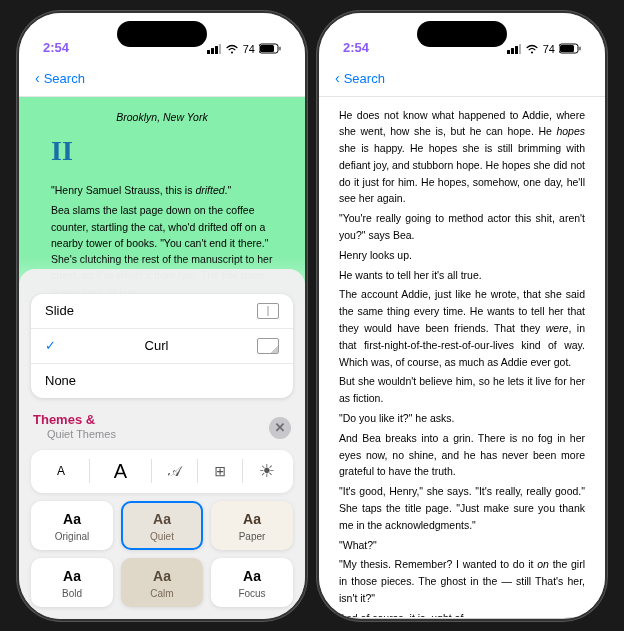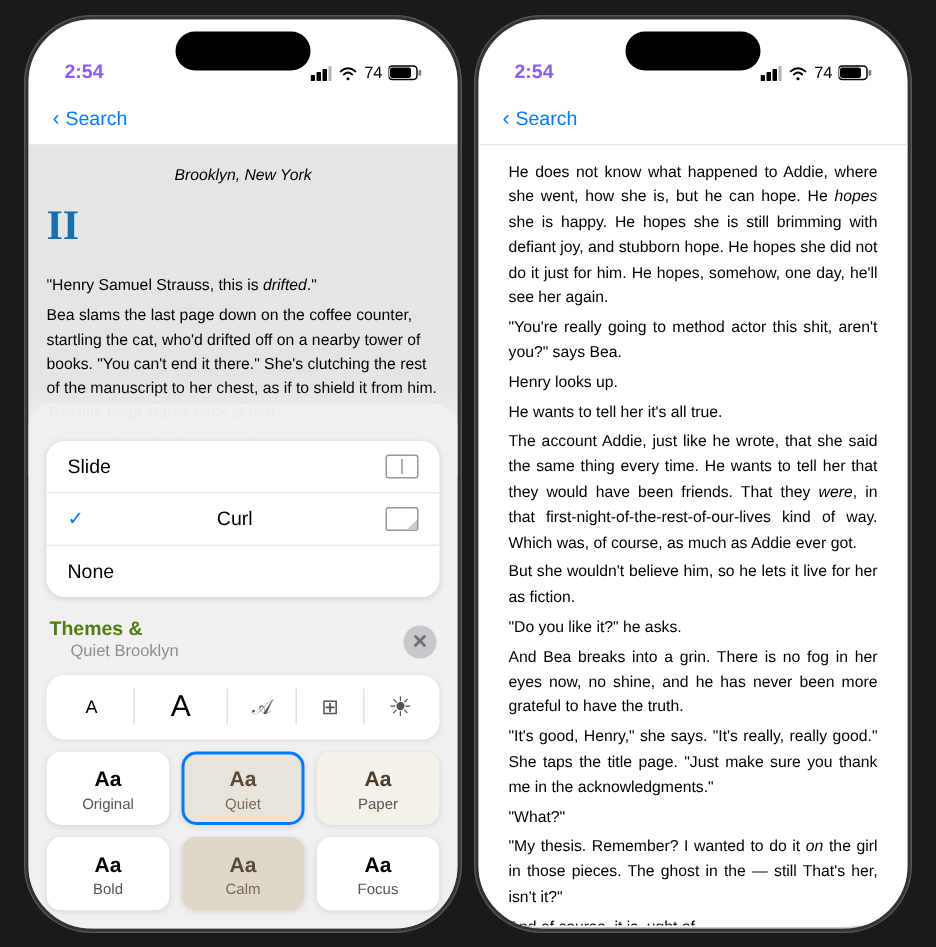--- a/index.html
+++ b/index.html
@@ -82,25 +82,25 @@
       font-size: 13px;
     }
     .nav-bar .chevron {
       font-size: 14px;
       color: #007aff;
     }
     
     .book-content {
       flex: 1;
       overflow: hidden;
-      padding: 12px 12px;
+      padding: 12px 32px;
       font-size: 11px;
       line-height: 1.6;
       color: #000;
-      background: #e5e5e5;
+      background: #86efac;
       position: relative;
     }
     .book-content .location {
       text-align: center;
       font-style: italic;
       font-size: 10.5px;
       margin-bottom: 4px;
       font-weight: 500;
     }
     .book-content .chapter {
@@ -179,21 +179,21 @@
     
     .themes-header {
       display: flex;
       align-items: center;
       justify-content: space-between;
       padding: 6px 14px 4px;
     }
     .themes-header .themes-title {
       font-size: 13px;
       font-weight: 600;
-      color: #4d7c0f;
+      color: #be185d;
     }
     .close-btn {
       width: 22px;
       height: 22px;
       background: #c7c7cc;
       border-radius: 50%;
       display: flex;
       align-items: center;
       justify-content: center;
       color: #6e6e73;
@@ -389,21 +389,21 @@
         </div>
         <div class="transition-item">
           <span>None</span>
           <div style="width:22px;height:16px;"></div>
         </div>
       </div>
 
       <div class="themes-header">
         <div>
           <span class="themes-title">Themes &amp;</span>
-          <div class="quiet-options">Quiet Brooklyn</div>
+          <div class="quiet-options">Quiet Themes</div>
         </div>
         <div class="close-btn">✕</div>
       </div>
 
       <div class="font-controls">
         <span class="font-btn small">A</span>
         <div class="font-divider"></div>
         <span class="font-btn large">A</span>
         <div class="font-divider"></div>
         <span class="font-icon">𝒜</span>

